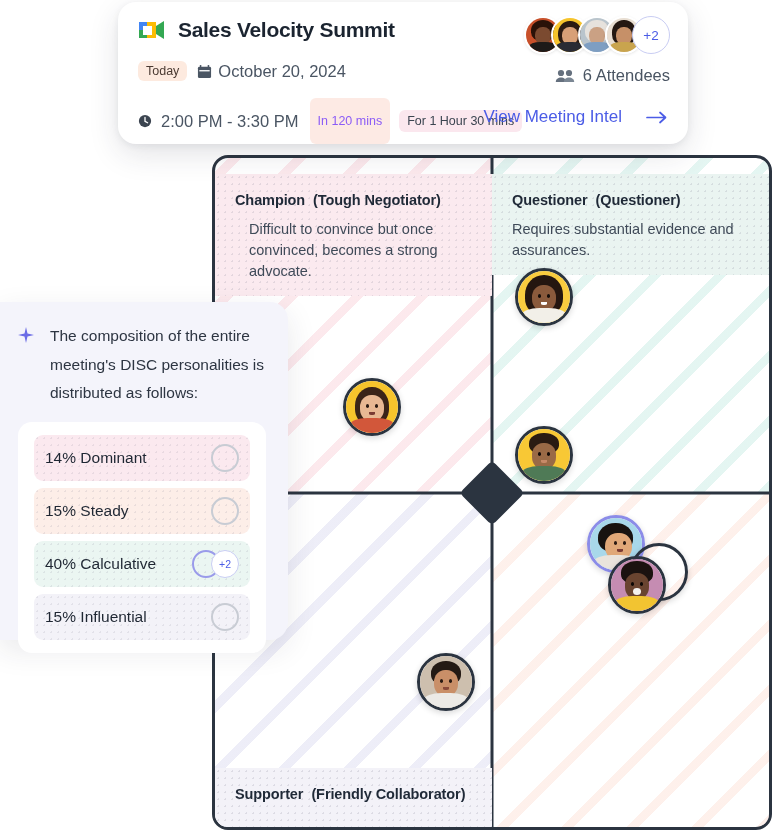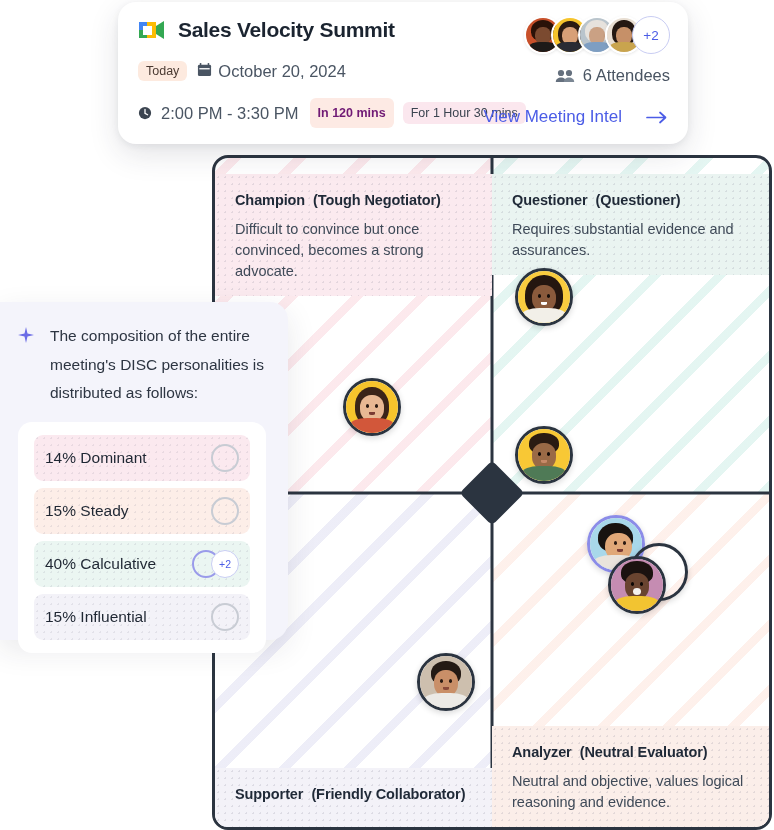--- a/index.html
+++ b/index.html
@@ -102,27 +102,27 @@
   }
   .mc-title-row { display: flex; align-items: center; gap: 12px; }
   .meet-logo { width: 28px; height: 24px; flex: none; }
   .mc-title { font-size: 21px; font-weight: 700; color: #1b2430; letter-spacing: -.3px; }
 
   .mc-date-row { display: flex; align-items: center; gap: 10px; margin-top: 19px; }
   .chip-today {
     background: #fdeadf; color: #4a3a32; font-size: 12.5px; font-weight: 500;
     padding: 3px 8px; border-radius: 6px;
   }
-  .date-text { display: flex; gap: 6px; font-size: 16.5px; color: #4a5563; font-weight: 400; }
+  .date-text { display: flex; align-items: center; gap: 6px; font-size: 16.5px; color: #4a5563; font-weight: 400; }
   .cal-icon { width: 15px; height: 15px; flex: none; }
 
   .mc-time-row { display: flex; align-items: center; gap: 9px; margin-top: 17px; }
   .clock-icon { width: 14px; height: 14px; flex: none; }
   .time-text { font-size: 16.5px; color: #4a5563; margin-right: 2px; }
-  .chip-in { background: #fdeae4; color: #701a75; font-size: 12.5px; font-weight: 700; padding: 8px 8px; border-radius: 6px; }
+  .chip-in { background: #fdeae4; color: #8b5cf6; font-size: 12.5px; font-weight: 400; padding: 16px 8px; border-radius: 6px; }
   .chip-for { background: #fbe7ee; color: #3b4450; font-size: 12.5px; font-weight: 500; padding: 4px 8px; border-radius: 6px; }
   .view-intel {
     position: absolute; right: 20px; bottom: 17px;
     font-size: 17px; color: #4b5ce6; font-weight: 500;
     display: flex; align-items: center; gap: 24px; cursor: pointer;
   }
 
   .mc-attendees { position: absolute; right: 18px; top: 14px; text-align: right; }
   .av-stack { display: flex; flex-direction: row; justify-content: flex-end; }
   .av-stack > * { margin-left: -11px; }
@@ -212,45 +212,38 @@
       <div class="quad q-br">
           <div class="stripes"></div>
         </div>
     </div>
 
     <div class="qlabel top tint-pink" style="left:0;width:50%;">
       <div class="qdots"></div>
       <div class="title-row" style="position:relative;z-index:2;">
         <span>Champion</span><span class="alias">(Tough Negotiator)</span>
       </div>
-      <div class="desc" style="position:relative;z-index:2;">Difficult to convince but once convinced, becomes a strong advocate.</div>
+      <div class="desc" style="position:relative;z-index:2;margin-left:14px;">Difficult to convince but once convinced, becomes a strong advocate.</div>
     </div>
 
     <div class="qlabel top tint-mint" style="left:50%;width:50%;">
       <div class="qdots"></div>
       <div class="title-row" style="position:relative;z-index:2;">
         <span>Questioner</span><span class="alias">(Questioner)</span>
       </div>
       <div class="desc" style="position:relative;z-index:2;">Requires substantial evidence and assurances.</div>
     </div>
 
     <div class="qlabel bottom tint-lav" style="left:0;width:50%;">
       <div class="qdots"></div>
       <div class="title-row" style="position:relative;z-index:2;">
         <span>Supporter</span><span class="alias">(Friendly Collaborator)</span>
       </div>
     </div>
 
-    <div class="qlabel bottom tint-peach" style="left:50%;width:50%;">
-      <div class="qdots"></div>
-      <div class="title-row" style="position:relative;z-index:2;">
-        <span>Analyzer</span><span class="alias">(Neutral Evaluator)</span>
-      </div>
-      <div class="desc" style="position:relative;z-index:2;">Neutral and objective, values logical reasoning and evidence.</div>
-    </div>
 
     <div class="axis-v"></div>
     <div class="axis-h"></div>
     <div class="axis-diamond"></div>
 
     <div class="pin" style="left:128px; top:220px;">
       <div class="av-face">
         <div class="face-bg" style="background:#f6c42c;"></div>
         <div class="hair" style="left:18%;top:12%;width:64%;height:72%;background:#3a2418;"></div>
         <div class="skin" style="background:#e8b893;"></div>

